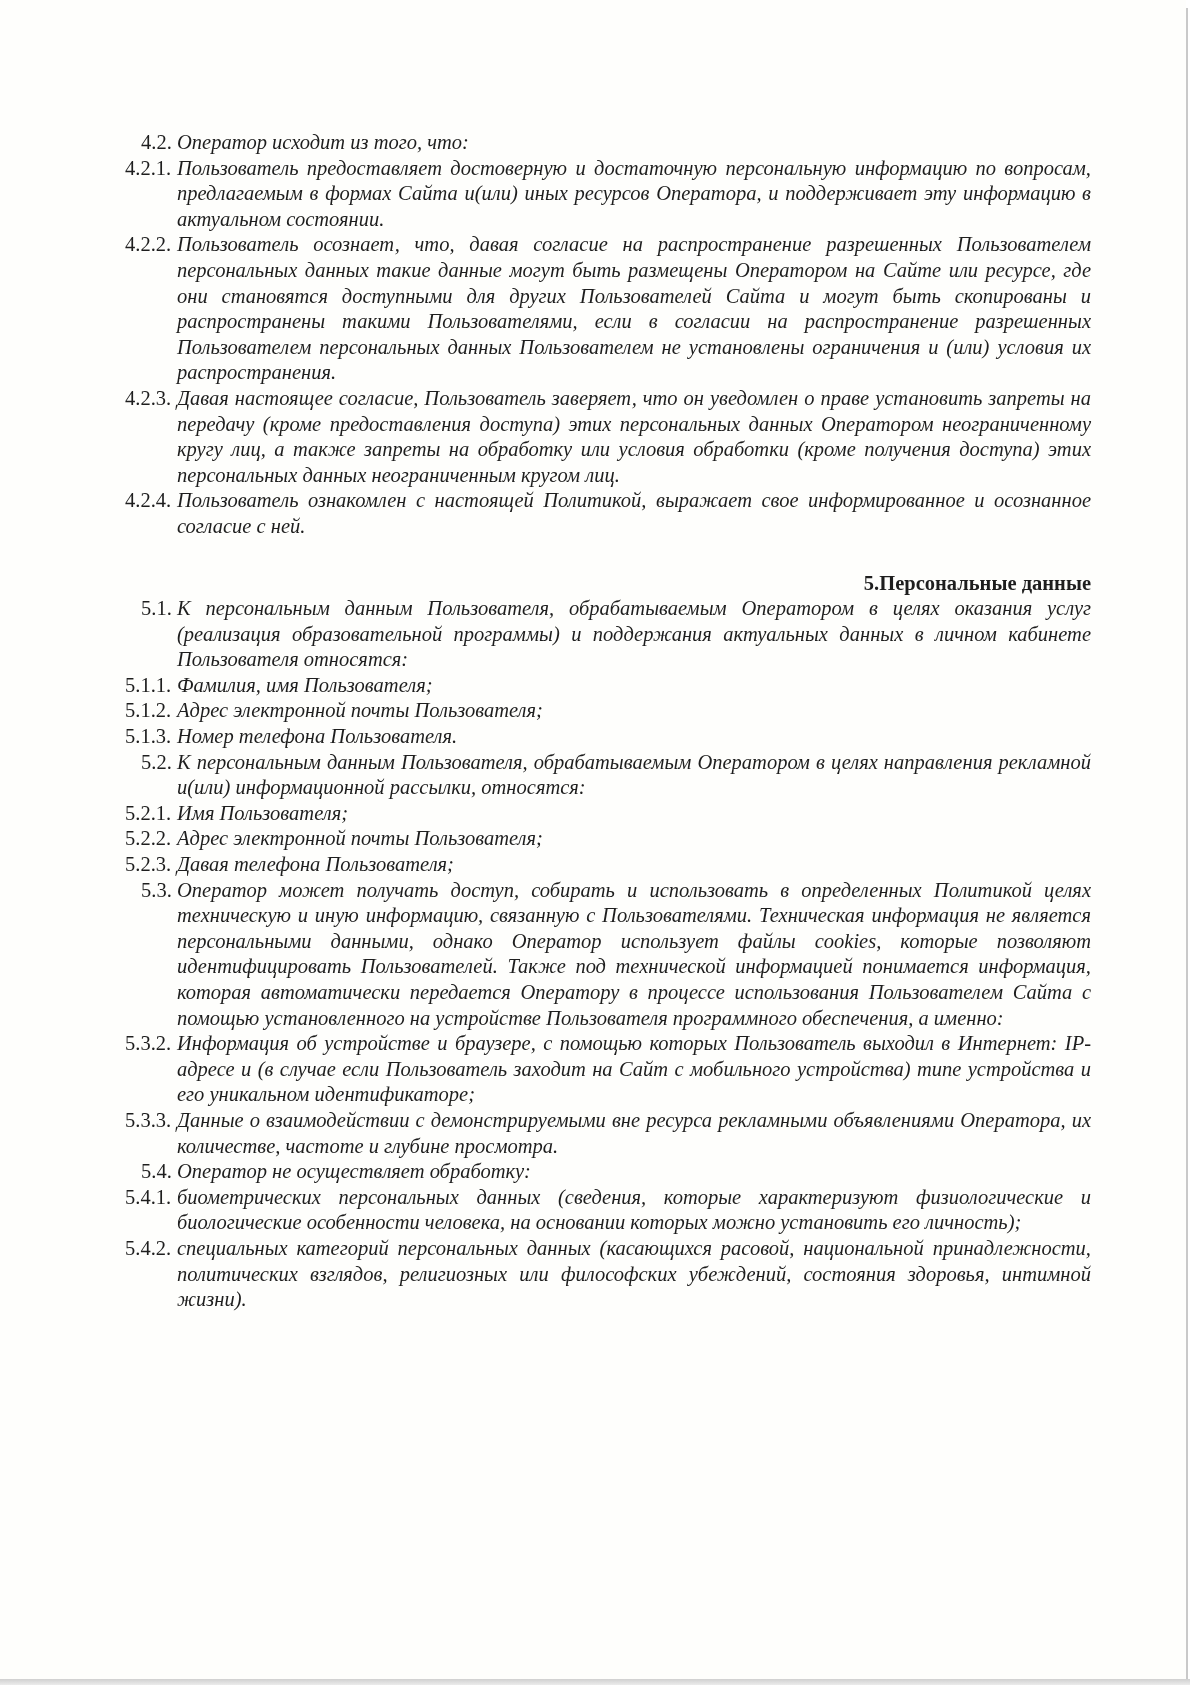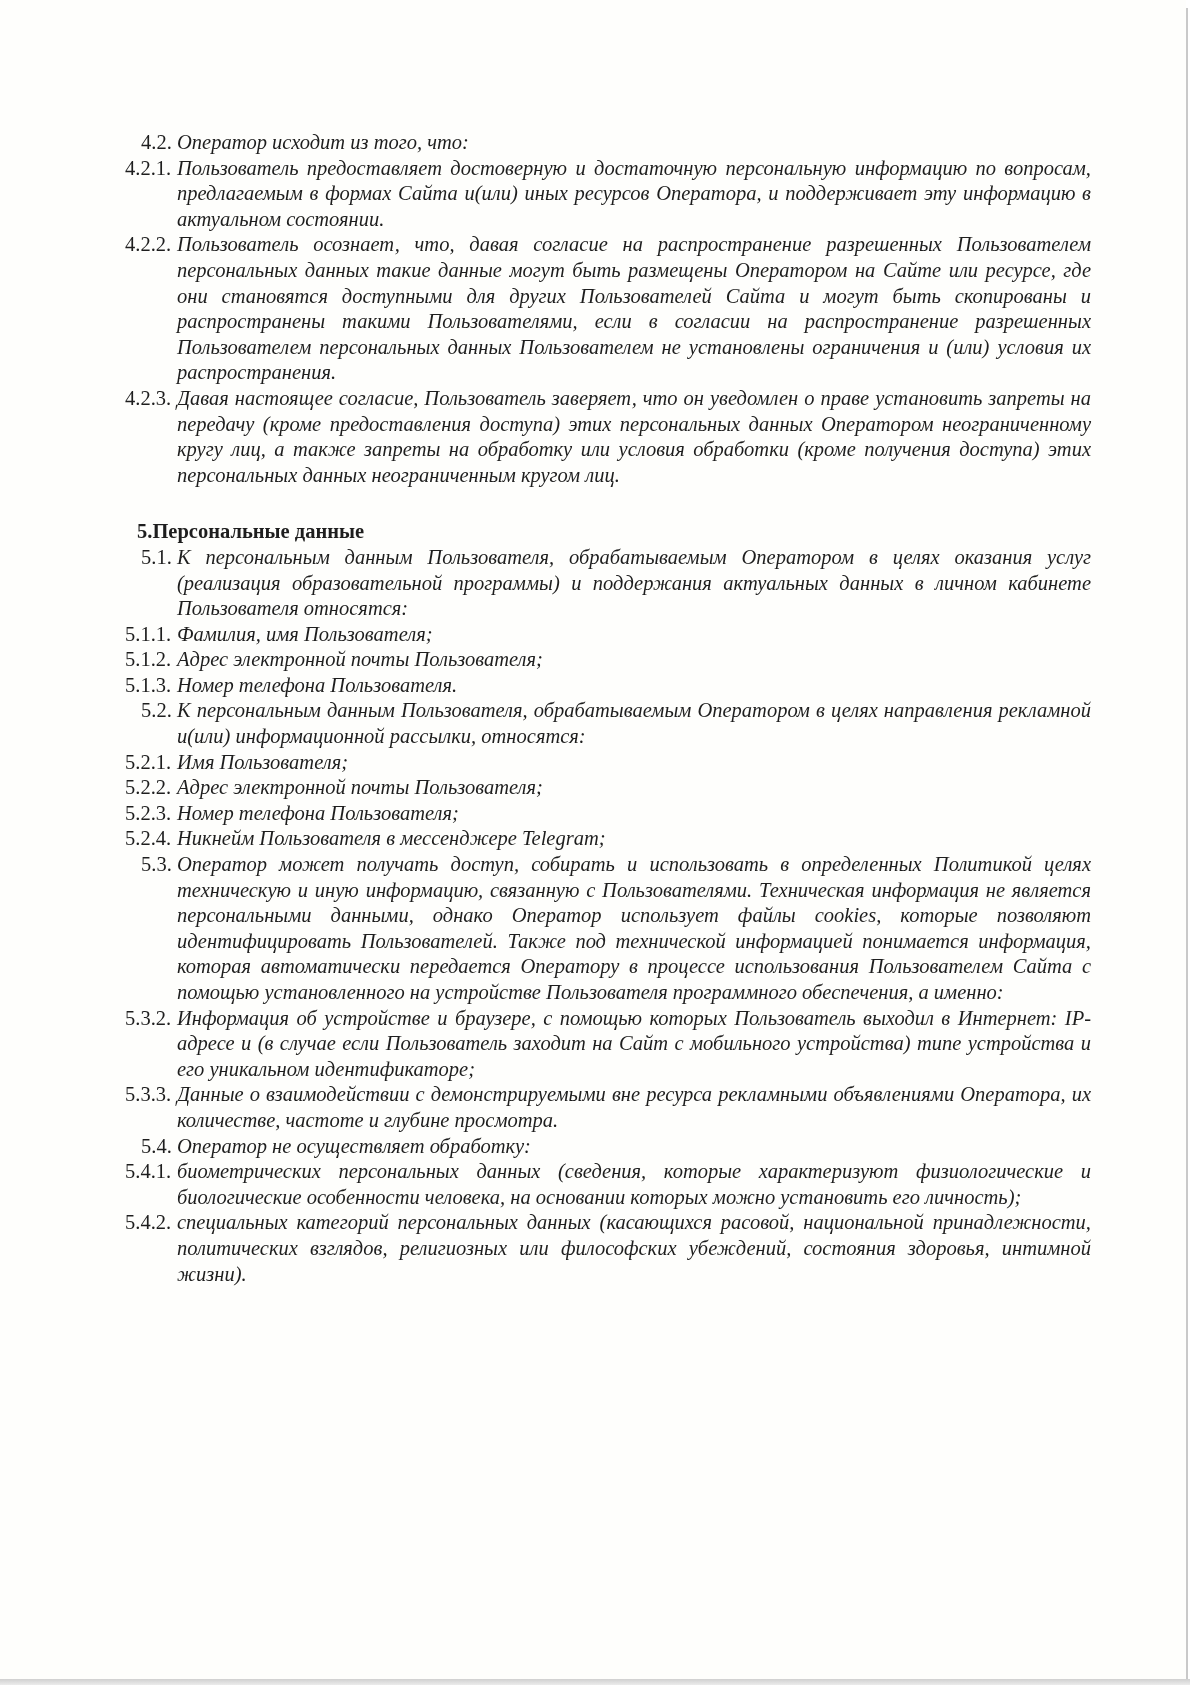--- a/index.html
+++ b/index.html
@@ -26,21 +26,21 @@
   .num { flex: 0 0 auto; white-space: nowrap; }
 
   
   .lvl2 { position: relative; padding-left: 52px; margin-left: 0; }
   .lvl2 .num { position: absolute; left: 16px; top: 0; }
   
   .lvl3 { position: relative; padding-left: 52px; }
   .lvl3 .num { position: absolute; left: 0; top: 0; }
 
   .heading {
-    text-align: left; font-weight: bold; margin: 31px 0 0 0; padding-left: 12px;
+    text-align: right; font-weight: bold; margin: 31px 0 0 0; padding-left: 12px;
   }
   .txt-inner { display: block; text-align: justify; text-align-last: left; font-style: italic; }
 </style>
 </head>
 <body>
 
 <div class="page">
   <div class="content">
 
     <div class="lvl2">
@@ -51,20 +51,24 @@
       <span class="num">4.2.1.</span>
       <span class="txt-inner">Пользователь предоставляет достоверную и достаточную персональную информацию по вопросам, предлагаемым в формах Сайта и(или) иных ресурсов Оператора, и поддерживает эту информацию в актуальном состоянии.</span>
     </div>
     <div class="lvl3">
       <span class="num">4.2.2.</span>
       <span class="txt-inner">Пользователь осознает, что, давая согласие на распространение разрешенных Пользователем персональных данных такие данные могут быть размещены Оператором на Сайте или ресурсе, где они становятся доступными для других Пользователей Сайта и могут быть скопированы и распространены такими Пользователями, если в согласии на распространение разрешенных Пользователем персональных данных Пользователем не установлены ограничения и (или) условия их распространения.</span>
     </div>
     <div class="lvl3">
       <span class="num">4.2.3.</span>
       <span class="txt-inner">Давая настоящее согласие, Пользователь заверяет, что он уведомлен о праве установить запреты на передачу (кроме предоставления доступа) этих персональных данных Оператором неограниченному кругу лиц, а также запреты на обработку или условия обработки (кроме получения доступа) этих персональных данных неограниченным кругом лиц.</span>
+    </div>
+    <div class="lvl3">
+      <span class="num">4.2.4.</span>
+      <span class="txt-inner">Пользователь ознакомлен с настоящей Политикой, выражает свое информированное и осознанное согласие с ней.</span>
     </div>
 
     <div class="heading">5.Персональные данные</div>
 
     <div class="lvl2">
       <span class="num">5.1.</span>
       <span class="txt-inner">К персональным данным Пользователя, обрабатываемым Оператором в целях оказания услуг (реализация образовательной программы) и поддержания актуальных данных в личном кабинете Пользователя относятся:</span>
     </div>
     <div class="lvl3">
       <span class="num">5.1.1.</span>
@@ -85,25 +89,21 @@
     <div class="lvl3">
       <span class="num">5.2.1.</span>
       <span class="txt-inner">Имя Пользователя;</span>
     </div>
     <div class="lvl3">
       <span class="num">5.2.2.</span>
       <span class="txt-inner">Адрес электронной почты Пользователя;</span>
     </div>
     <div class="lvl3">
       <span class="num">5.2.3.</span>
-      <span class="txt-inner">Номер телефона Пользователя;</span>
-    </div>
-    <div class="lvl3">
-      <span class="num">5.2.4.</span>
-      <span class="txt-inner">Никнейм Пользователя в мессенджере Telegram;</span>
+      <span class="txt-inner">Давая телефона Пользователя;</span>
     </div>
     <div class="lvl2">
       <span class="num">5.3.</span>
       <span class="txt-inner">Оператор может получать доступ, собирать и использовать в определенных Политикой целях техническую и иную информацию, связанную с Пользователями. Техническая информация не является персональными данными, однако Оператор использует файлы cookies, которые позволяют идентифицировать Пользователей. Также под технической информацией понимается информация, которая автоматически передается Оператору в процессе использования Пользователем Сайта с помощью установленного на устройстве Пользователя программного обеспечения, а именно:</span>
     </div>
     <div class="lvl3">
       <span class="num">5.3.2.</span>
       <span class="txt-inner">Информация об устройстве и браузере, с помощью которых Пользователь выходил в Интернет: IP-адресе и (в случае если Пользователь заходит на Сайт с мобильного устройства) типе устройства и его уникальном идентификаторе;</span>
     </div>
     <div class="lvl3">

